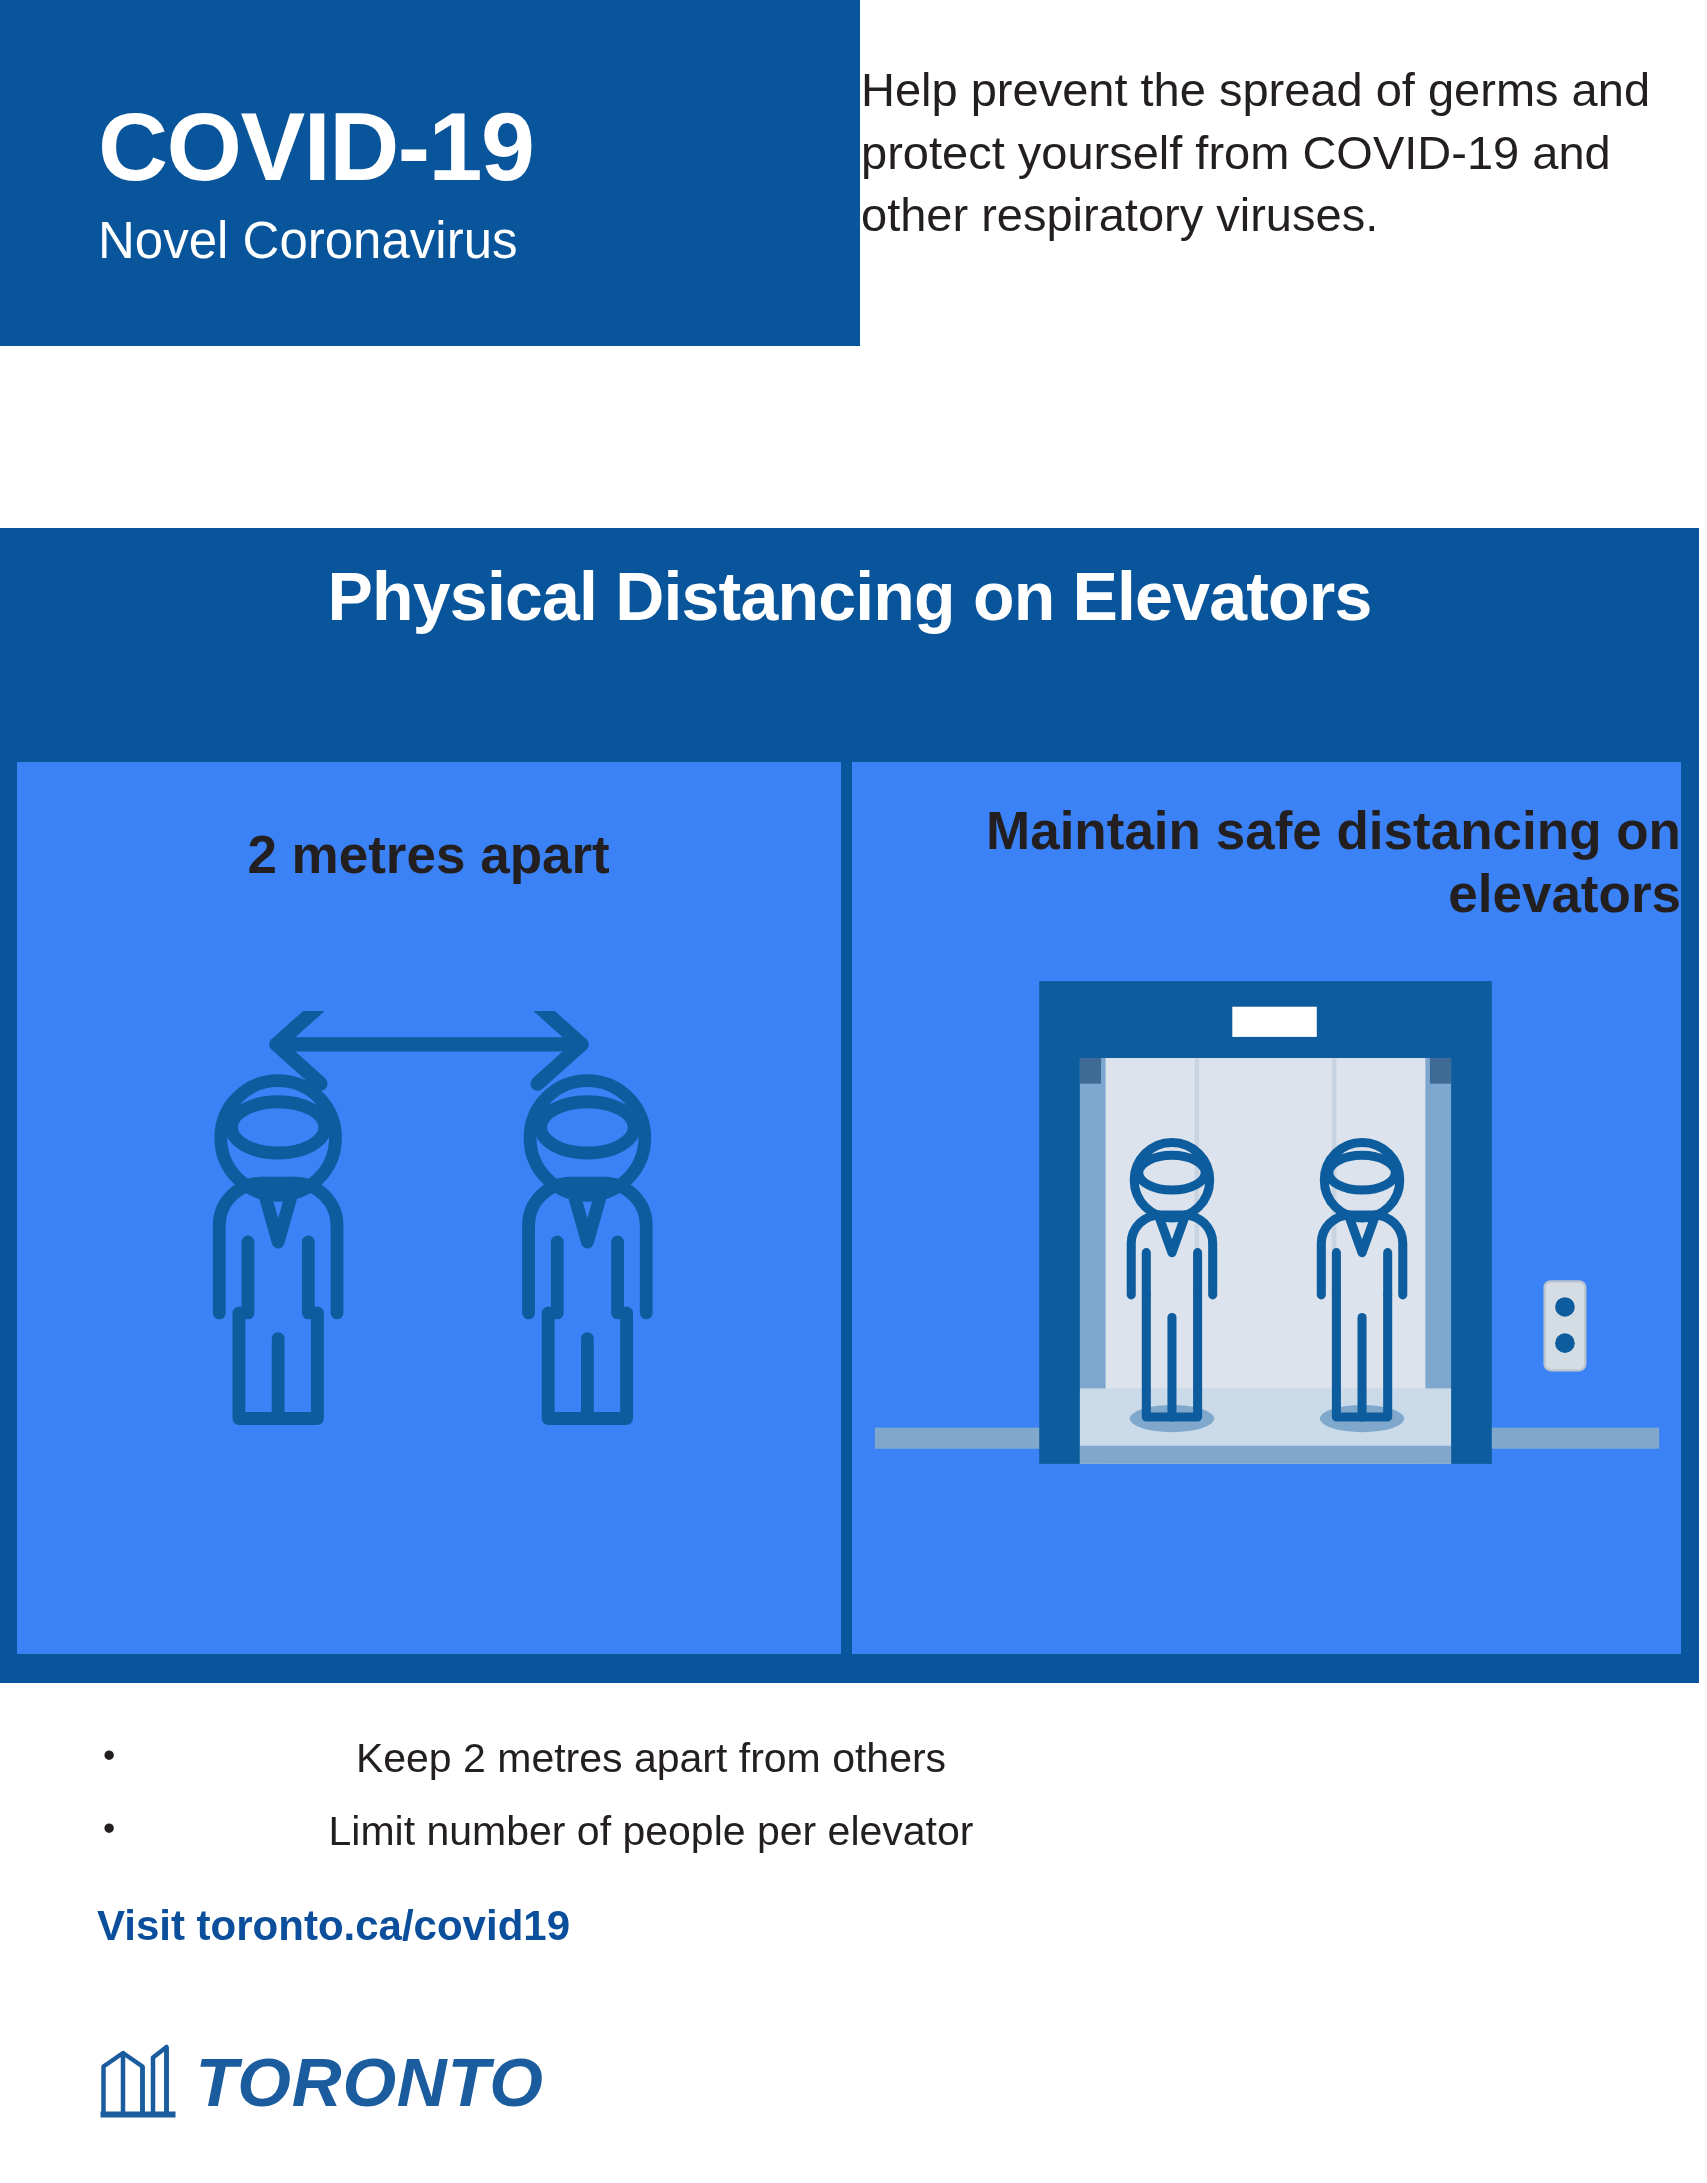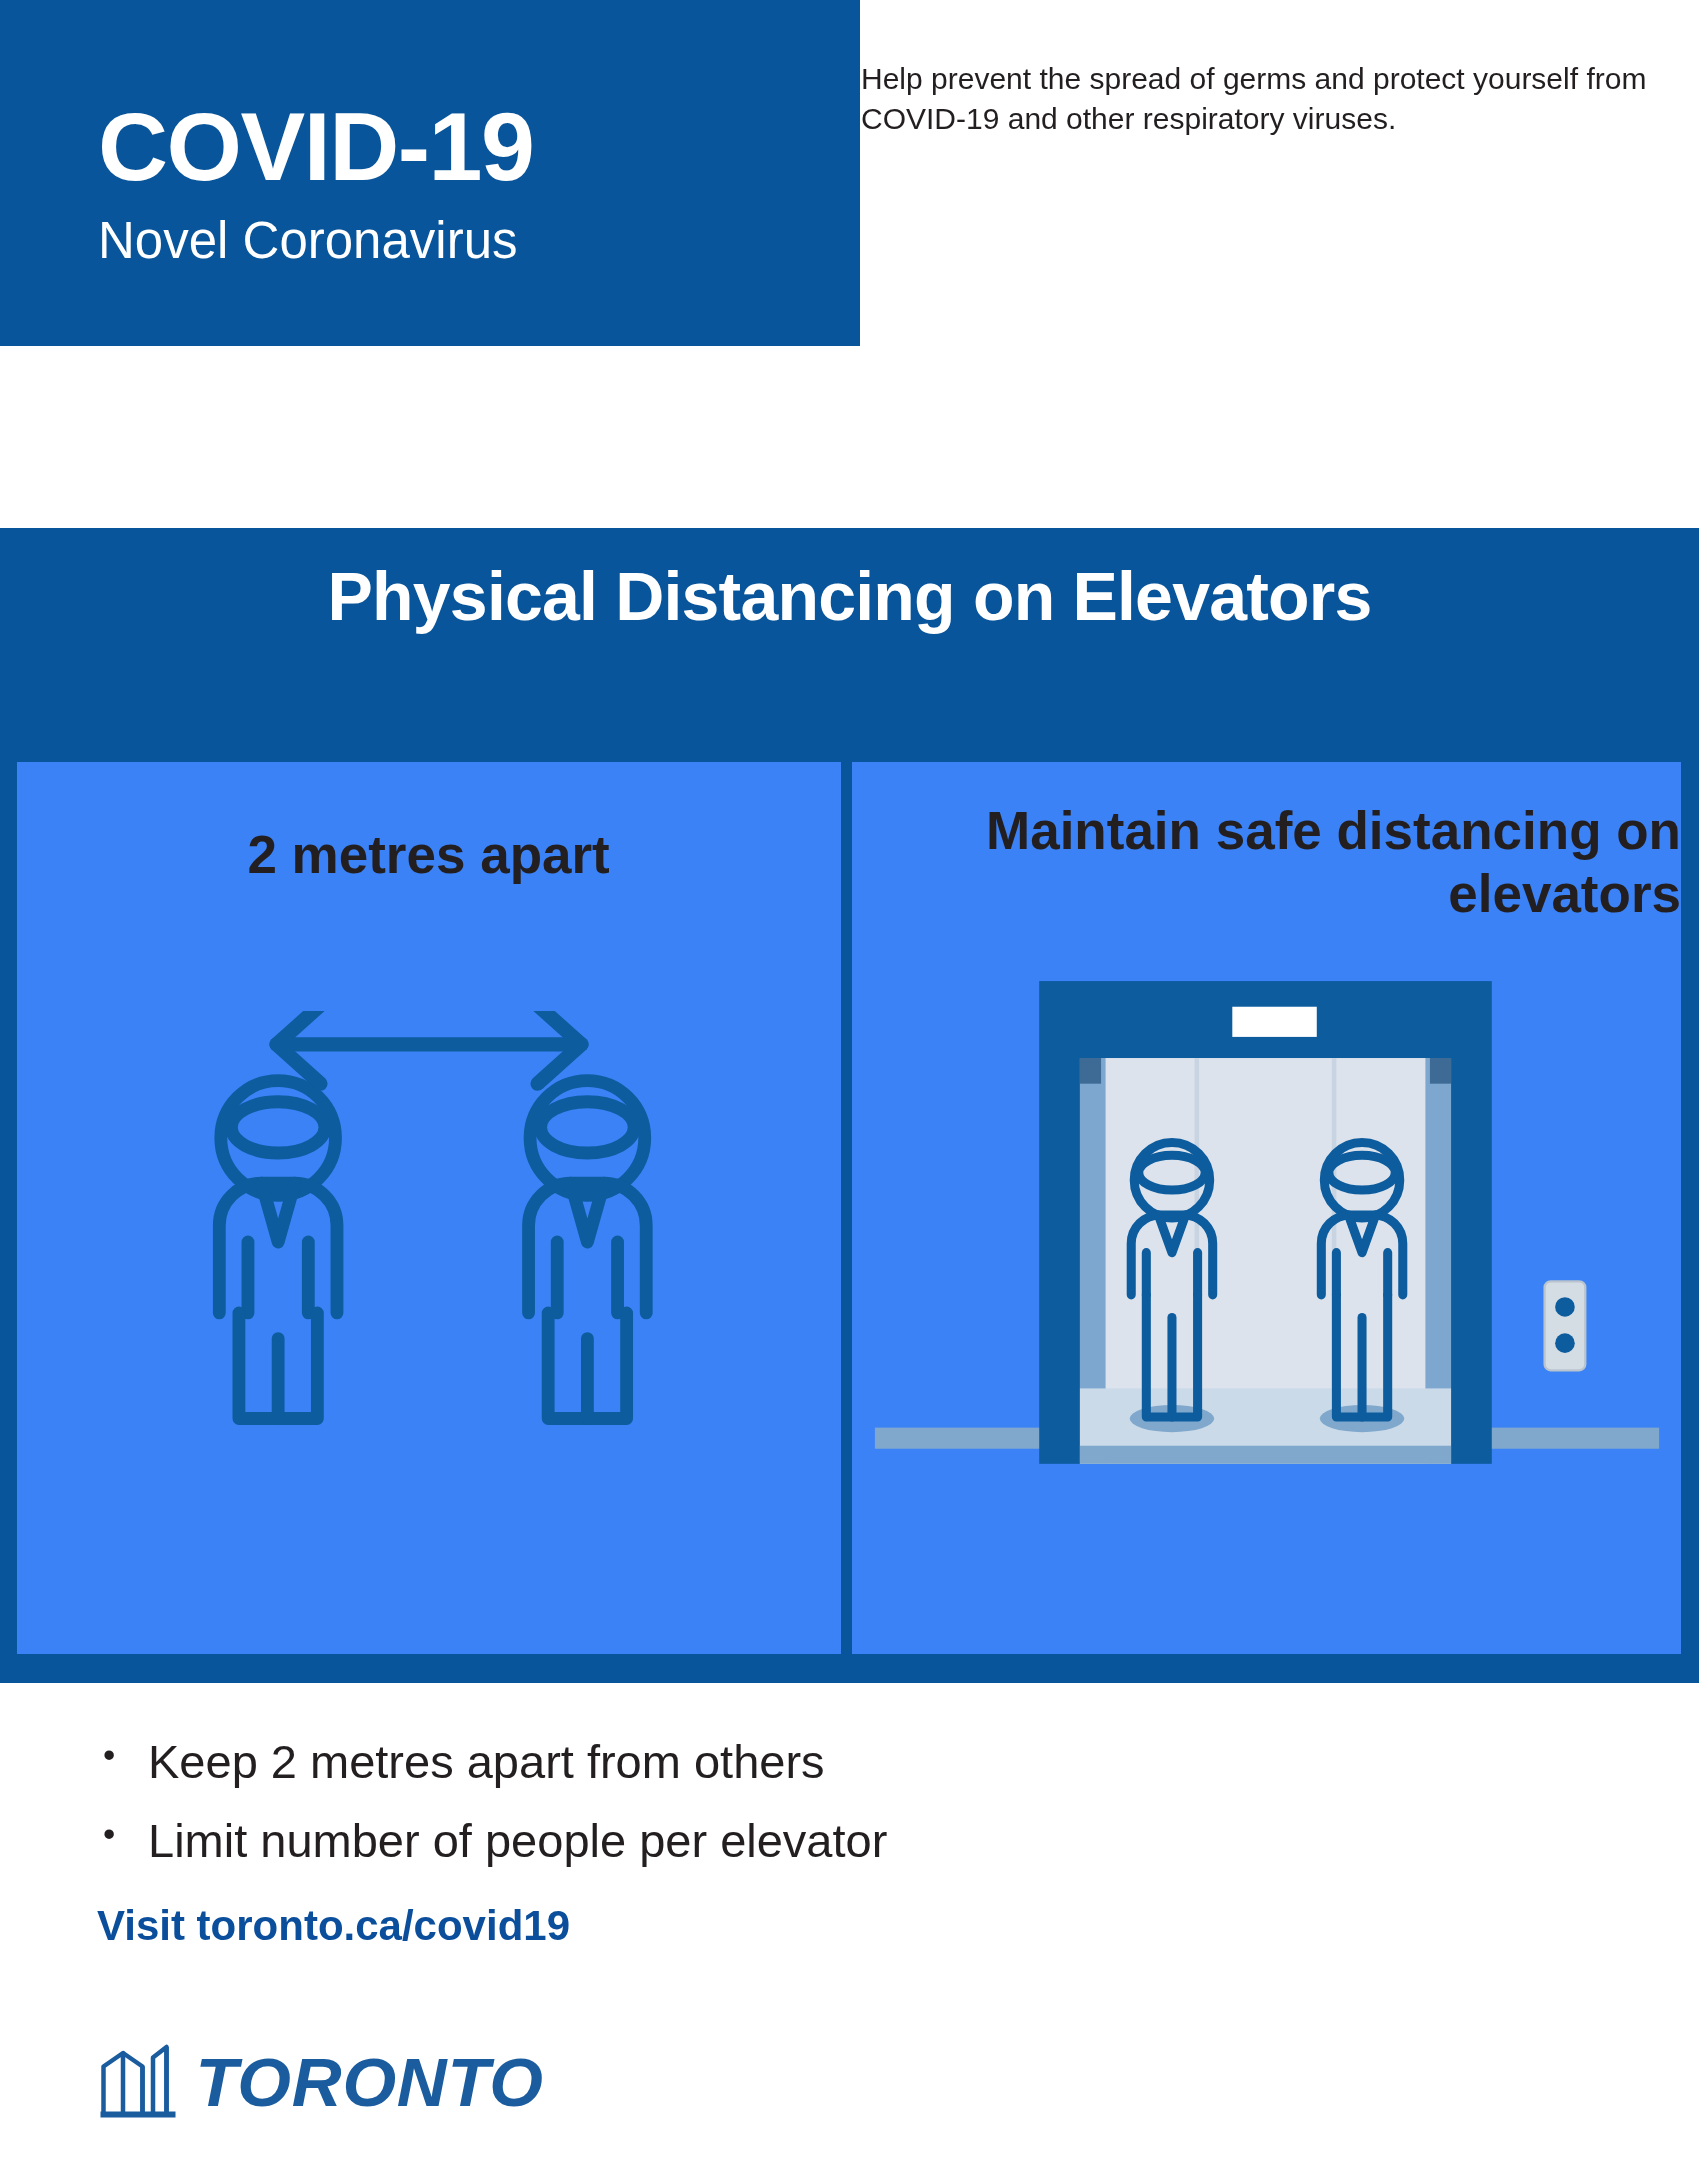--- a/index.html
+++ b/index.html
@@ -44,21 +44,21 @@
     font-weight: 400;
     line-height: 1;
     margin: 19.6px 0 0 0;
     font-family: "Liberation Sans", sans-serif;
   }
   #header-tagline {
     position: absolute;
     left: 861px; top: 59px;
     width: 808px;
     color: #231f20;
-    font-size: 30px;
+    font-size: 47px;
     line-height: 1.33;
     font-weight: 400;
   }
 
   
   #main-blue-box {
     position: absolute;
     left: 0; top: 528px;
     width: 1699px; height: 1155px;
     background: #09559B;
@@ -115,24 +115,25 @@
     position: absolute;
     left: 97px; top: 1738px;
     width: 1057px;
     margin: 0;
     padding: 0;
     list-style: none;
   }
   #bullet-list li {
     position: relative;
     color: #231f20;
-    font-size: 47px;
+    font-size: 41px;
     line-height: 1.0;
     padding-left: 51px;
     margin-bottom: 32px;
+    text-align: center;
   }
   #bullet-list li::before {
     content: "\2022";
     position: absolute;
     left: 6px; top: -1.5px;
     font-size: 35px;
     color: #231f20;
   }
 
   #visit-link {

